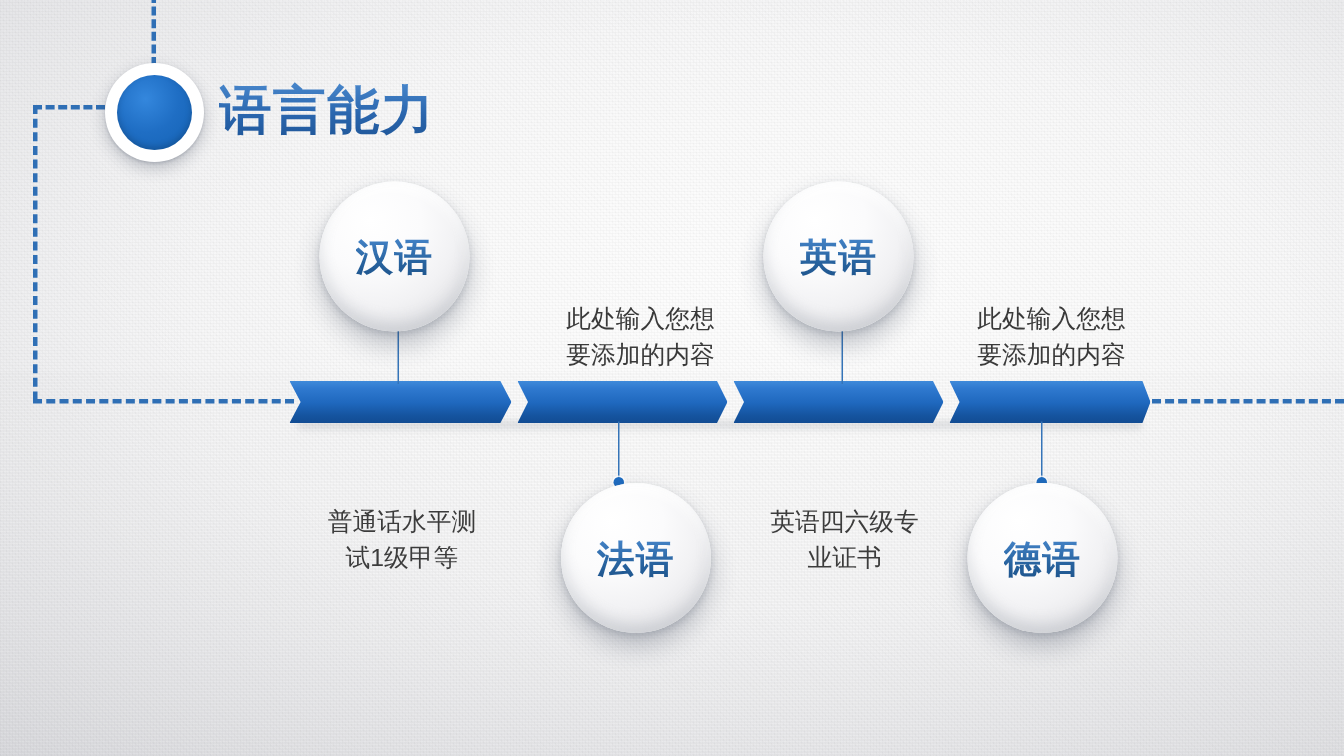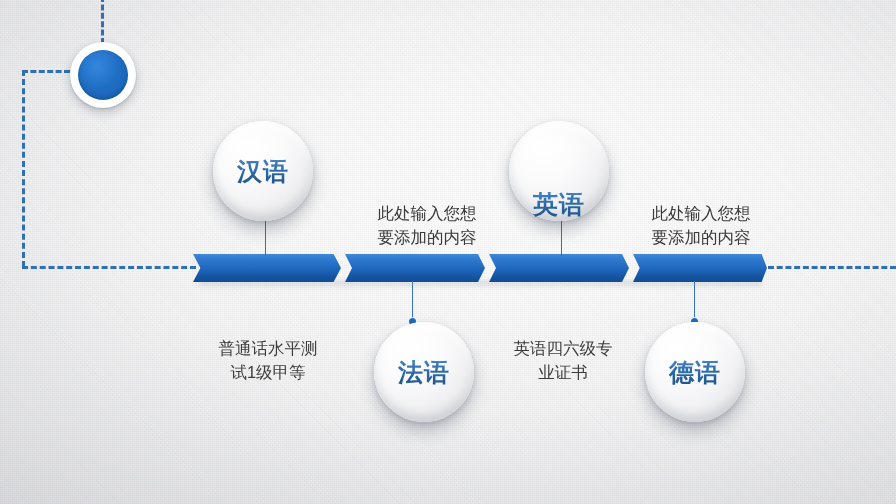--- a/index.html
+++ b/index.html
@@ -183,38 +183,39 @@
   <div id="noise"></div>
   <div id="vignette"></div>
 
   <div class="dash-v" style="left:101px; top:-4px; height:48px;"></div>
   <div class="dash-v" style="left:22px; top:70px; height:197px;"></div>
   <div class="dash-h" style="left:22px; top:70px; width:48px;"></div>
   <div class="dash-h" style="left:22px; top:266px; width:174px;"></div>
   <div class="dash-h" style="left:768px; top:266px; width:128px;"></div>
 
   <div id="header-bullet"></div>
+  <div id="header-title">语言能力</div>
 
   <div id="bar-shadow"></div>
   <div id="bar">
     <div class="seg first" style="left:0px;   width:148px;"></div>
     <div class="seg mid" style="left:152px; width:140px;"></div>
     <div class="seg mid" style="left:296px; width:140px;"></div>
     <div class="seg last" style="left:440px; width:134px;"></div>
   </div>
 
   <div class="stem" style="left:265px; top:208px; height:48px;"></div>
   <div class="dot" style="left:262px; top:203px;"></div>
   <div class="node" style="left:213px; top:121px;justify-content:center;">
     <span class="node-label">汉语</span>
   </div>
 
   <div class="stem" style="left:561px; top:208px; height:48px;"></div>
   <div class="dot" style="left:558px; top:203px;"></div>
-  <div class="node" style="left:509px; top:121px;align-items:flex-end;">
+  <div class="node" style="left:509px; top:121px;">
     <span class="node-label">英语</span>
   </div>
 
   <div class="stem" style="left:412px; top:281px; height:40px;"></div>
   <div class="dot" style="left:409px; top:318px;"></div>
   <div class="node" style="left:374px; top:322px;">
     <span class="node-label">法语</span>
   </div>
 
   <div class="stem" style="left:694px; top:281px; height:40px;"></div>

